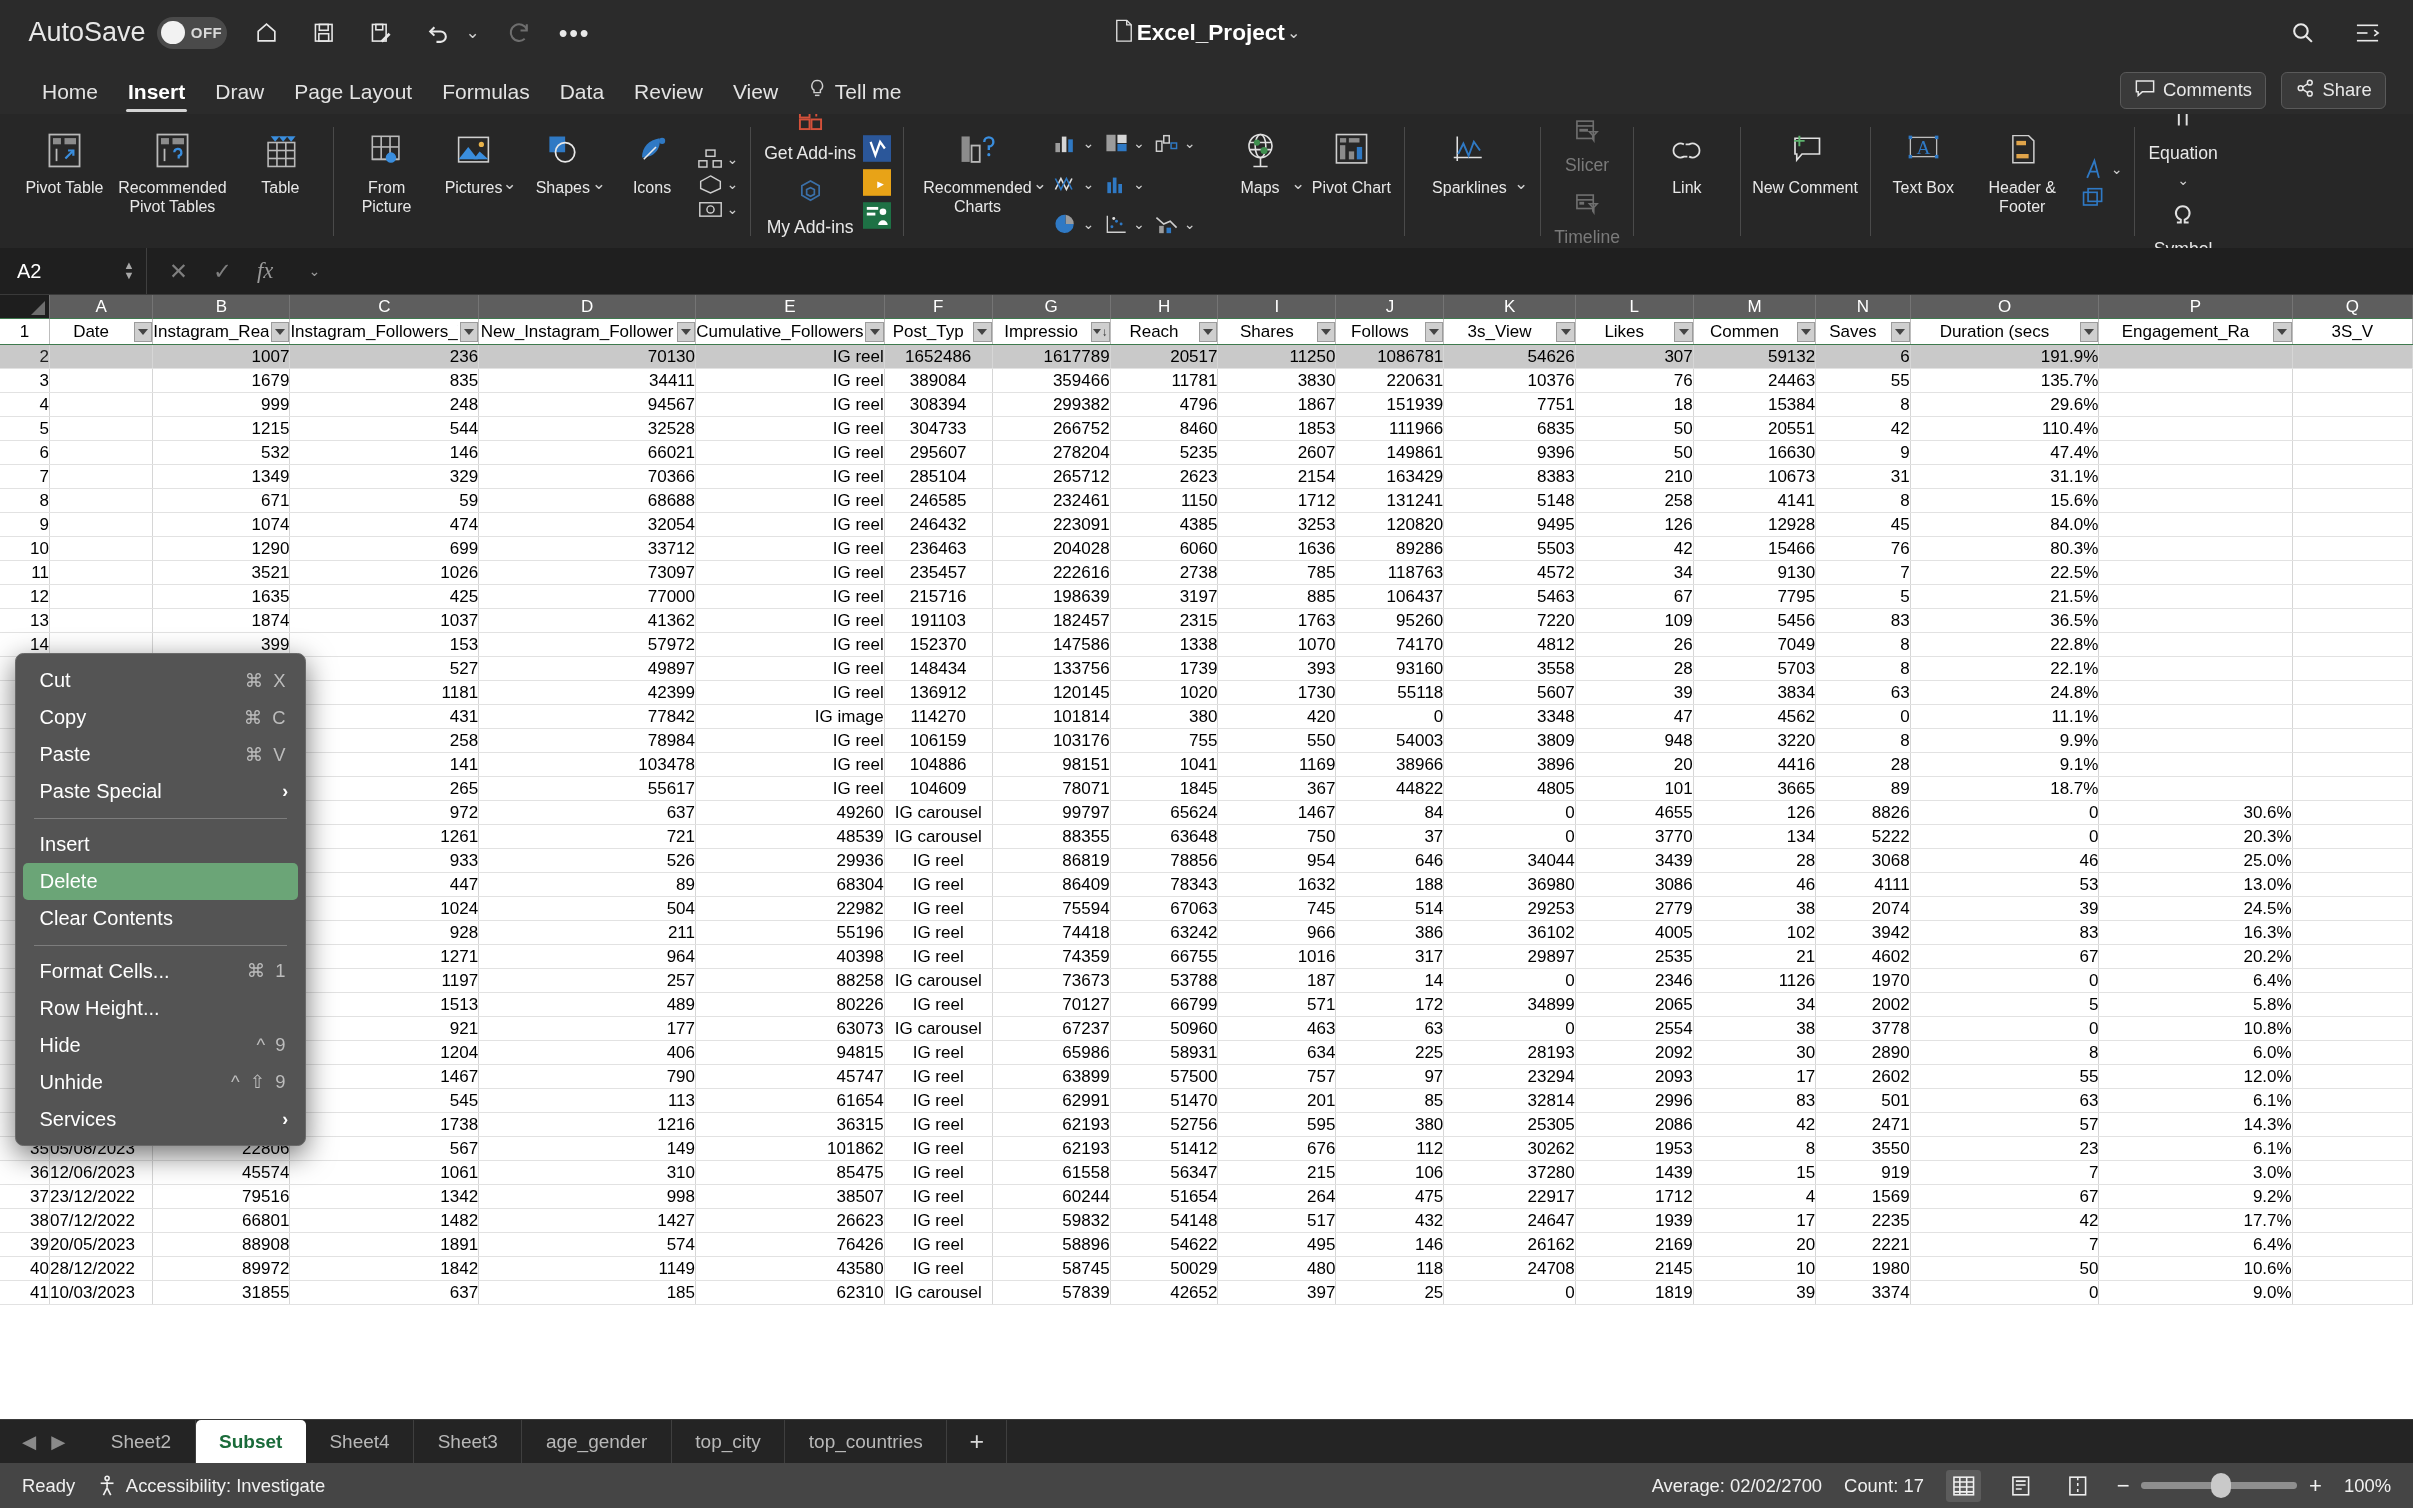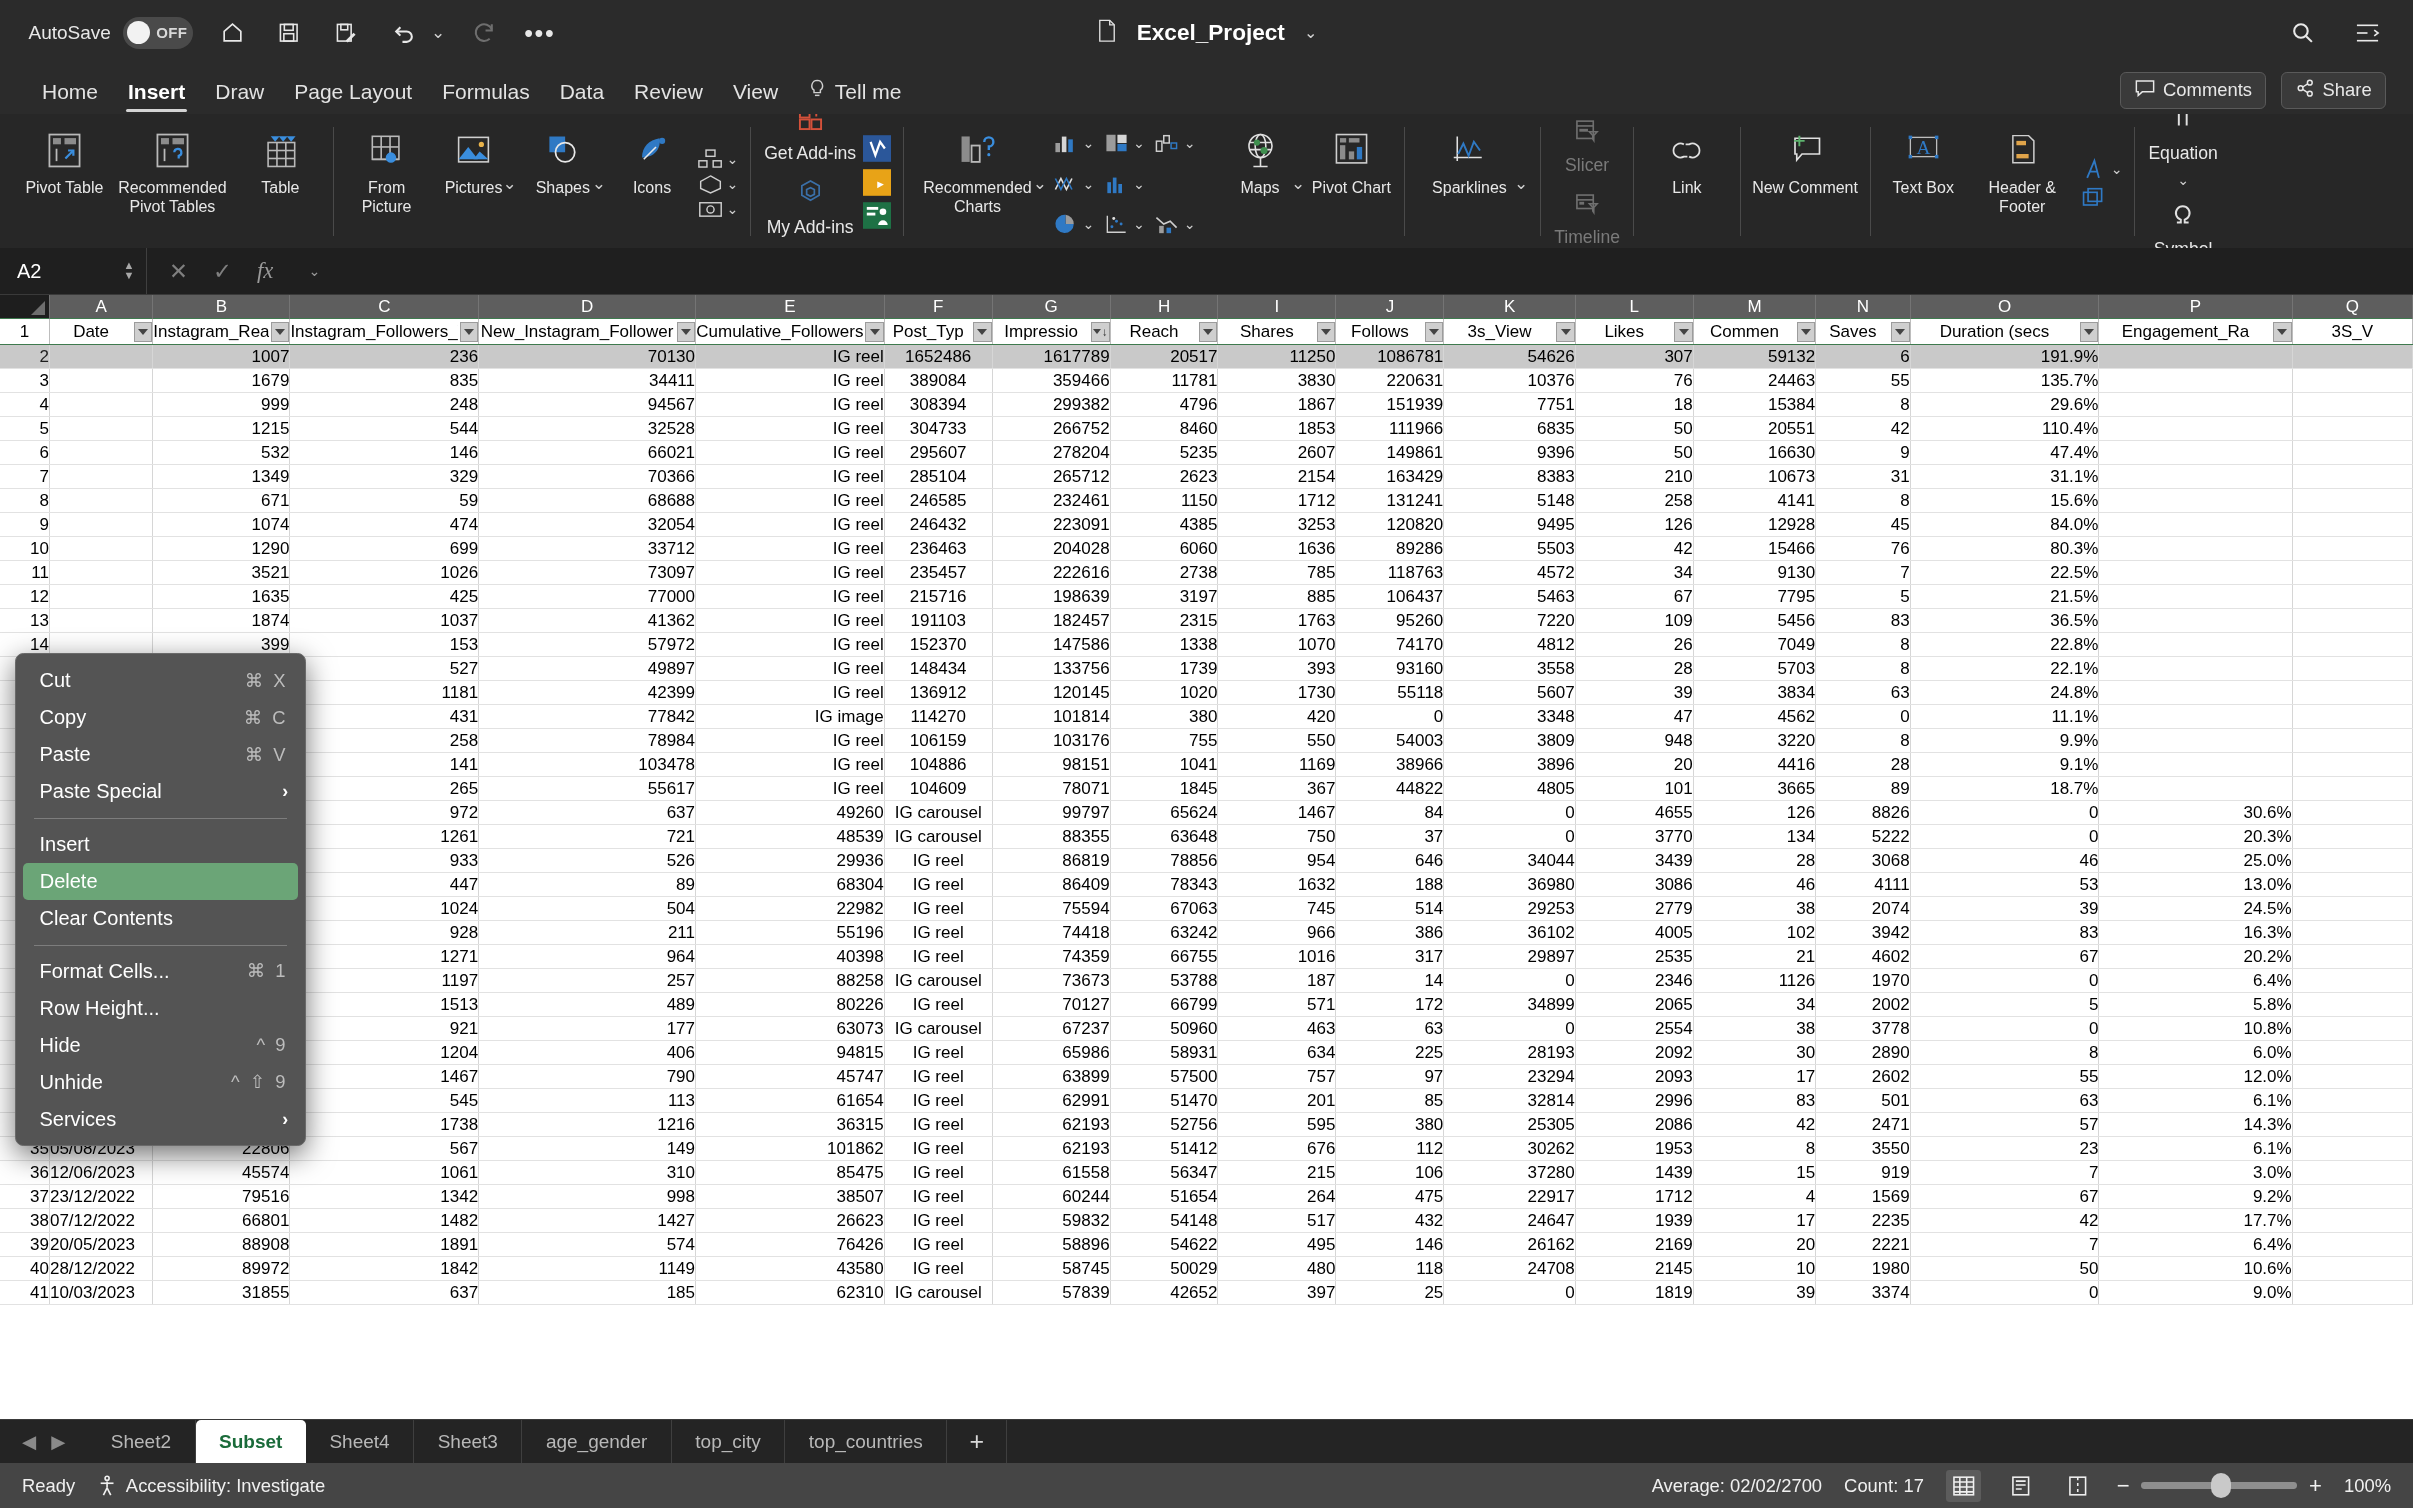--- a/index.html
+++ b/index.html
@@ -13,36 +13,36 @@
   }
   .app { position: relative; width: 2413px; height: 1508px; display: flex; flex-direction: column; }
 
   
   .titlebar {
     height: 65px; background: #2b2b2b; display: flex; align-items: center;
     padding: 0 28.5px; position: relative; flex: none;
   }
   .qat { display: flex; align-items: center; gap: 22px; }
   .autosave { display: flex; align-items: center; gap: 11.7px; }
-  .autosave-label { color: #e8e8e8; font-size: 19px; }
+  .autosave-label { color: #e8e8e8; font-size: 27px; }
   .toggle {
     width: 70px; height: 32px; border-radius: 16px; background: #4a4a4a;
     display: flex; align-items: center; padding: 0 4.2px; position: relative;
   }
   .toggle .knob { width: 23.5px; height: 23.5px; border-radius: 50%; background: #f2f2f2; }
   .toggle .off { color: #d9d9d9; font-size: 15px; font-weight: bold; margin-left: 5.9px; letter-spacing: 0.4px; }
   .qicon { width: 35px; height: 35px; display: flex; align-items: center; justify-content: center; color: #e8e8e8; }
   .qicon svg { display: block; }
   .qicon.dim { color: #6e6e6e; }
   .chev { color: #cfcfcf; font-size: 17px; margin-left: -11.7px; }
   .dots { color: #e8e8e8; font-size: 25px; letter-spacing: 1.7px; line-height: 10px; }
 
   .doc-title {
     position: absolute; left: 0; right: 0; top: 0; height: 65px;
-    display: flex; align-items: center; justify-content: center; gap: 19px;
+    display: flex; align-items: center; justify-content: center; gap: 2px;
     pointer-events: none;
   }
   .doc-title .t { color: #ffffff; font-size: 22.6px; font-weight: bold; pointer-events: auto; }
   .doc-title .fileicon { pointer-events: auto; }
   .doc-title .cv { color: #d0d0d0; font-size: 16px; pointer-events: auto; }
   .title-right { margin-left: auto; display: flex; align-items: center; gap: 30px; }
 
   
   .tabbar {
     height: 49px; background: #2b2b2b; display: flex; align-items: flex-end;

